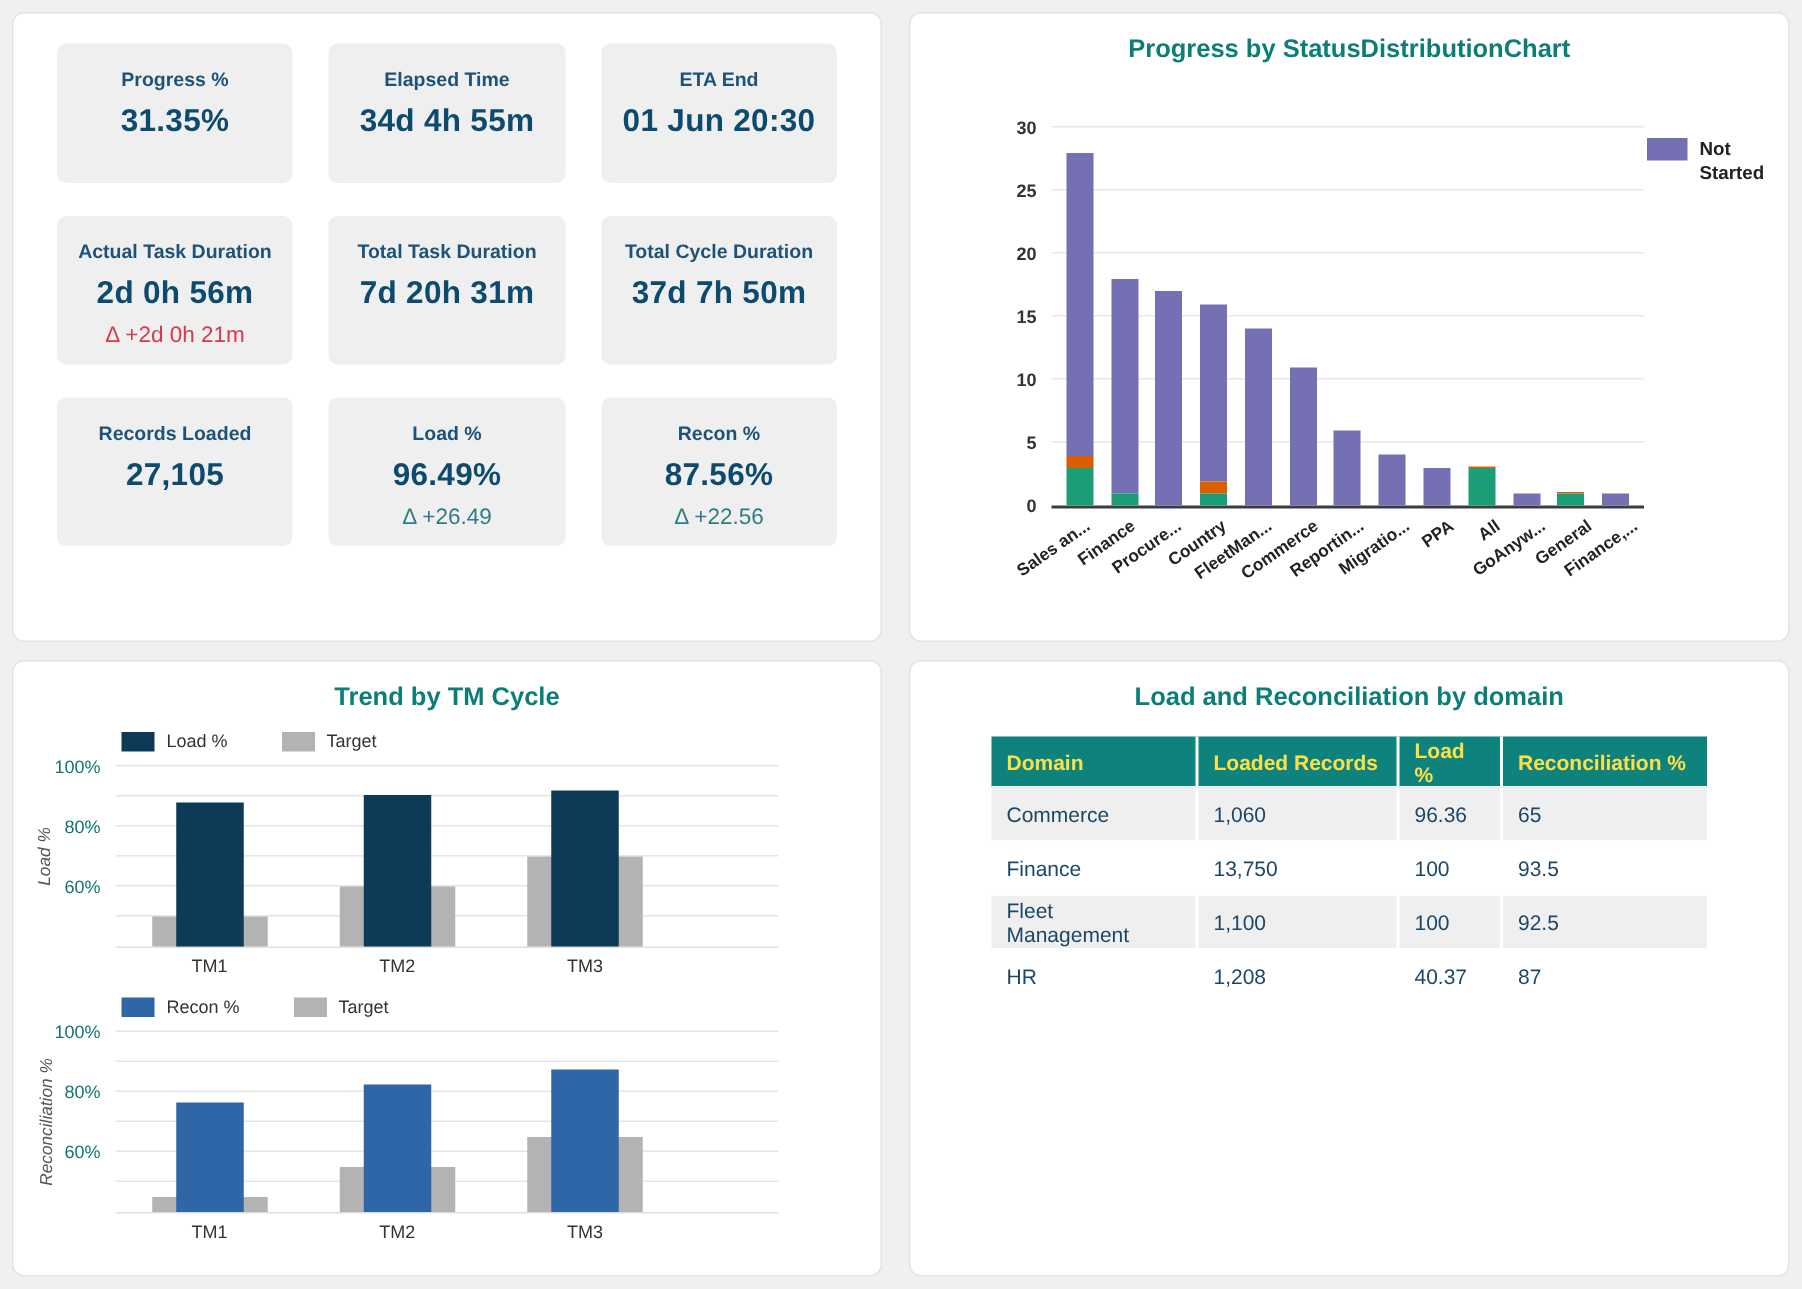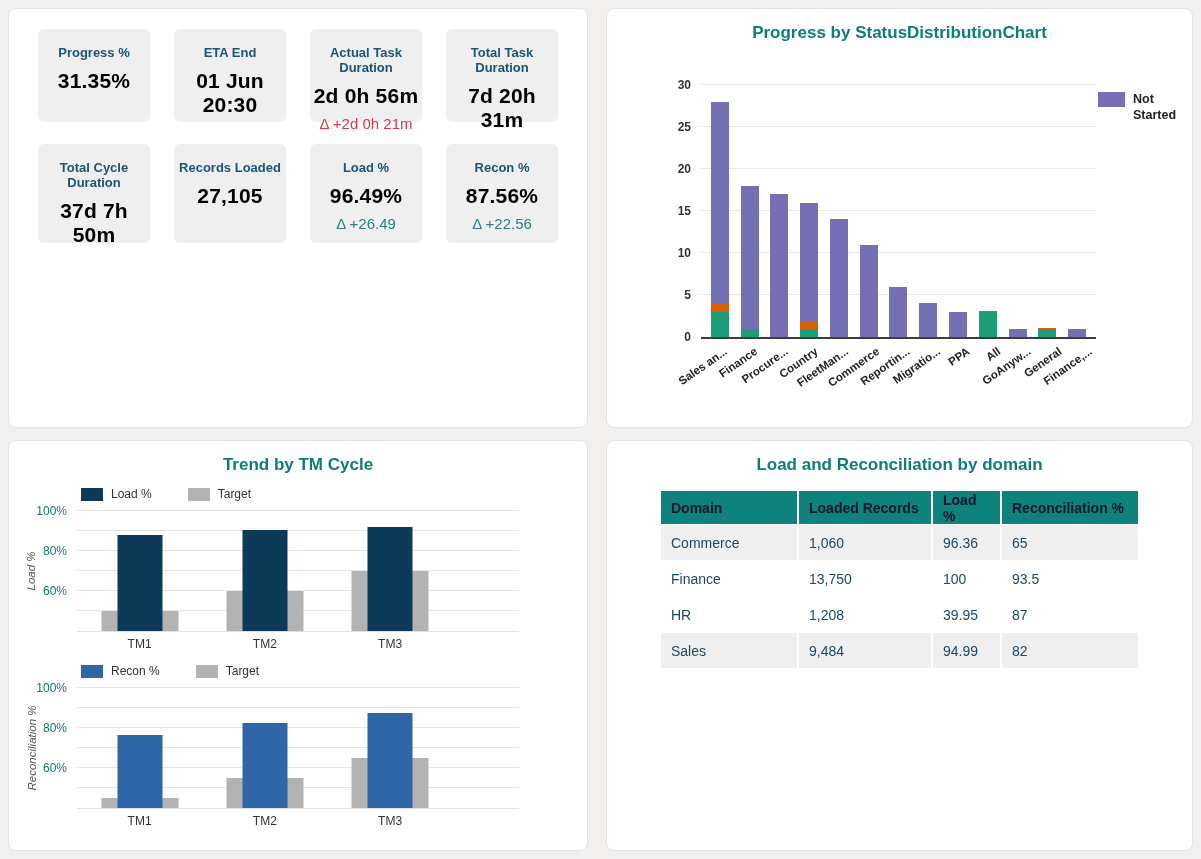--- a/index.html
+++ b/index.html
@@ -2,24 +2,24 @@
 <html><head>
 <meta charset="utf-8">
 <style>
   html,body{margin:0;padding:0;}
   body{width:1201px;height:859px;background:#f1f0ee;font-family:"Liberation Sans",sans-serif;}
   .grid{display:grid;grid-template-columns:580px 587px;grid-template-rows:420px 411px;gap:12px 18px;padding:8px;box-sizing:border-box;}
   .panel{background:#ffffff;border:1px solid #e4e3e1;border-radius:8px;box-sizing:border-box;position:relative;overflow:hidden;}
   .panel-title{text-align:center;margin-top:14px;font-size:17px;font-weight:bold;color:#0b7e78;}
 
   
-  .kpi-grid{display:grid;grid-template-columns:repeat(4,1fr);grid-template-rows:93px 99px 99px;gap:22px 24px;margin:20px 29px 0;}
+  .kpi-grid{display:grid;grid-template-columns:repeat(3,1fr);grid-template-rows:93px 99px 99px;gap:22px 24px;margin:20px 29px 0;}
   .kpi-card{background:#efefef;border-radius:6px;text-align:center;padding-top:16px;box-sizing:border-box;}
   .kpi-label{font-size:13px;font-weight:bold;color:#1d5378;}
-  .kpi-value{font-size:21px;font-weight:bold;color:#000000;margin-top:9px;letter-spacing:.2px;}
+  .kpi-value{font-size:21px;font-weight:bold;color:#0c4a6e;margin-top:9px;letter-spacing:.2px;}
   .kpi-delta{font-size:15px;margin-top:7px;}
   .kpi-delta.negative{color:#d63a4f;}
   .kpi-delta.positive{color:#2e7d85;}
 
   
   .sd-chart{position:relative;height:360px;}
   .sd-plot{position:absolute;left:94px;top:42px;width:395px;height:252px;border-bottom:2px solid #3d3d3d;}
   .sd-grid{position:absolute;left:0;right:0;height:1px;background:#e8e8e8;}
   .sd-ytick{position:absolute;right:100%;margin-right:10px;font-size:12px;font-weight:bold;color:#333;transform:translateY(50%);}
   .sd-bars{position:absolute;left:0;right:0;top:0;bottom:0;display:flex;justify-content:space-around;align-items:flex-end;padding:0 4px;}
@@ -45,37 +45,41 @@
   .t-groups{position:absolute;left:0;top:0;bottom:0;right:15%;display:flex;}
   .t-group{flex:1;position:relative;}
   .t-bar-target{position:absolute;bottom:0;left:50%;transform:translateX(-50%);width:77px;}
   .t-bar-main{position:absolute;bottom:0;left:50%;transform:translateX(-50%);width:45px;}
   .t-xlabel{position:absolute;top:100%;margin-top:6px;width:100%;text-align:center;font-size:12px;color:#333;}
   .t-ylab{position:absolute;left:0;width:44px;display:flex;align-items:center;justify-content:center;}
   .t-ylab span{transform:rotate(-90deg);white-space:nowrap;font-size:11.5px;font-style:italic;color:#555;}
 
   
   .domain-table{margin:16px auto 0;border-collapse:collapse;width:477px;table-layout:fixed;}
-  .domain-table th{background:#0e827d;color:#0f172a;font-size:14px;font-weight:bold;text-align:left;padding:0 10px;height:33px;border-right:2px solid #fff;}
+  .domain-table th{background:#0e827d;color:#fde047;font-size:14px;font-weight:bold;text-align:left;padding:0 10px;height:33px;border-right:2px solid #fff;}
   .domain-table th:last-child{border-right:none;}
   .domain-table td{font-size:14px;color:#1c4766;padding:0 10px;height:35px;border-right:2px solid #fff;}
   .domain-table td:last-child{border-right:none;}
   .domain-table tbody tr{border-top:1px solid #fff;}
   .domain-table tbody tr.alt td{background:#efefef;}
 </style>
 </head>
 <body>
 
 <div class="grid">
 
   <div class="panel">
     <div class="kpi-grid">
         <div class="kpi-card">
           <div class="kpi-label">Progress %</div>
           <div class="kpi-value">31.35%</div>
+        </div>
+        <div class="kpi-card">
+          <div class="kpi-label">Elapsed Time</div>
+          <div class="kpi-value">34d 4h 55m</div>
         </div>
         <div class="kpi-card">
           <div class="kpi-label">ETA End</div>
           <div class="kpi-value">01 Jun 20:30</div>
         </div>
         <div class="kpi-card">
           <div class="kpi-label">Actual Task Duration</div>
           <div class="kpi-value">2d 0h 56m</div>
           <div class="kpi-delta negative">Δ +2d 0h 21m</div>
         </div>
@@ -341,29 +345,29 @@
             <td>1,060</td>
             <td>96.36</td>
             <td>65</td>
           </tr>
           <tr>
             <td>Finance</td>
             <td>13,750</td>
             <td>100</td>
             <td>93.5</td>
           </tr>
+          <tr class="alt">
+            <td>Fleet Management</td>
+            <td>1,100</td>
+            <td>100</td>
+            <td>92.5</td>
+          </tr>
           <tr>
             <td>HR</td>
             <td>1,208</td>
-            <td>39.95</td>
+            <td>40.37</td>
             <td>87</td>
-          </tr>
-          <tr class="alt">
-            <td>Sales</td>
-            <td>9,484</td>
-            <td>94.99</td>
-            <td>82</td>
           </tr>
         </tbody>
     </table>
   </div>
 
 </div>
 
 </body></html>

